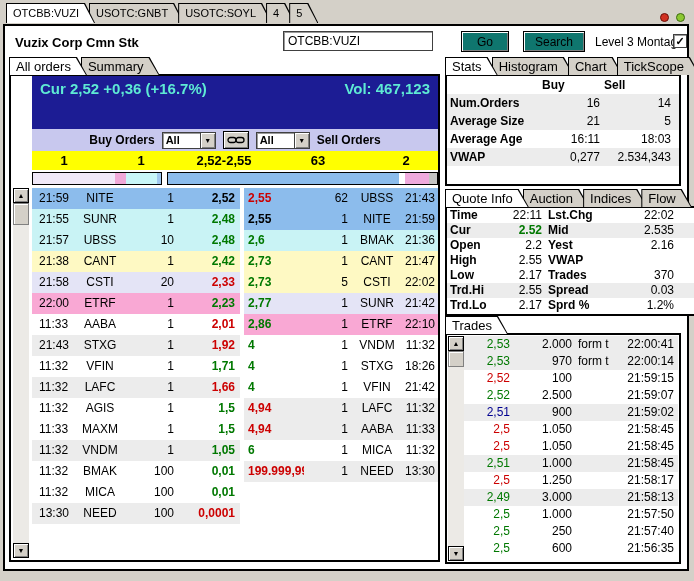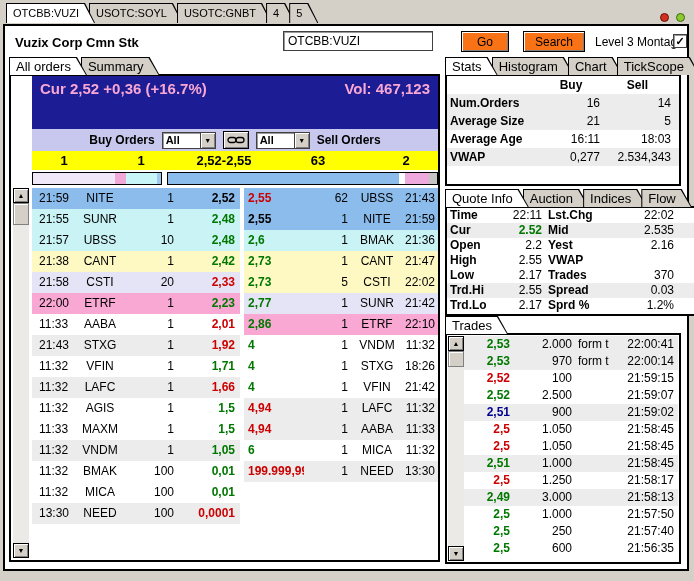--- a/index.html
+++ b/index.html
@@ -26,38 +26,38 @@
   .dots { position:absolute; right:9px; top:8px; }
   .dot { display:inline-block; width:9px; height:9px; border-radius:50%; margin-left:3px; vertical-align:middle; }
   .dot.red { background:#d03020; border:1px solid #6a1008; }
   .dot.green { background:#8cc832; border:1px solid #3c6a10; }
 
   
   .hdr-title { position:absolute; left:10px; top:9px; font-size:13px; font-weight:bold; }
   .syminput { position:absolute; left:278px; top:5px; width:150px; height:20px;
               border:1px solid #404040; box-shadow:inset 1px 1px 0 #9a9a9a; font:12px "Liberation Sans",sans-serif;
               padding:0 4px; background:#fff; }
-  .btn { position:absolute; height:21px; background:#f97316; border:1px solid #000;
+  .btn { position:absolute; height:21px; background:#0f766e; border:1px solid #000;
          box-shadow:inset 1px 1px 0 #fff, inset -1px -1px 0 #808080;
          font:12px "Liberation Sans",sans-serif; text-align:center; }
   .go-btn { left:456px; top:5px; width:48px; }
   .search-btn { left:518px; top:5px; width:62px; }
   .montage-label { position:absolute; left:590px; top:9px; font-size:12px; }
   .montage-cb { position:absolute; left:668px; top:8px; width:14px; height:14px; background:#fff;
                 border:1px solid #404040; box-shadow:inset 1px 1px 0 #9a9a9a;
                 font-size:11px; font-weight:bold; line-height:12px; text-align:center; }
 
   
   .lp-tabs { position:absolute; left:4px; top:31px; }
   .lp-box { position:absolute; left:4px; top:48px; width:431px; height:488px;
             border:2px solid #000; background:#fff; }
   .lp-gutter { position:absolute; left:0; top:0; width:21px; height:100%; background:#fff; }
   .lp-content { position:absolute; left:21px; top:0; width:406px; height:100%; }
 
-  .navy { height:53px; background:#1c1c94; color:#f9a8d4; font-size:15px; font-weight:bold;
+  .navy { height:53px; background:#1c1c94; color:#5eead4; font-size:15px; font-weight:bold;
           display:flex; justify-content:space-between; padding:4px 8px 0 8px; }
   .filterbar { height:22px; background:#c8c8ee; display:flex; align-items:center;
                justify-content:center; gap:7px; font-size:12px; font-weight:bold; }
   .combo { display:flex; width:54px; height:17px; border:1px solid #404040; background:#fff;
            box-shadow:inset 1px 1px 0 #9a9a9a; }
   .combo .ctxt { flex:1; font-size:11px; font-weight:bold; line-height:15px; padding-left:3px; }
   .combo .cbtn { width:15px; background:#d4d0c8; border-left:1px solid #404040;
                  box-shadow:inset 1px 1px 0 #fff, inset -1px -1px 0 #808080;
                  font-size:7px; line-height:15px; text-align:center; }
   .linkbtn { width:26px; height:18px; background:#d4d0c8; border:1px solid #000;
@@ -106,57 +106,57 @@
   .sb-thumb { height:22px; background:#d4d0c8; border:1px solid #808080;
               box-shadow:inset 1px 1px 0 #fff; }
   .sb-track { flex:1; }
 
   
   .rp-tabs1 { position:absolute; left:440px; top:31px; }
   .stats-box { position:absolute; left:440px; top:48px; width:236px; height:112px;
                border:2px solid #000; background:#fff; }
   .stats-hdr { display:grid; grid-template-columns:95px 62px 71px; font-size:12px; font-weight:bold;
                height:18px; line-height:18px; }
-  .stats-hdr div { text-align:center; padding-right:4px; }
+  .stats-hdr div { text-align:left; padding-right:4px; }
   .stats-row { display:grid; grid-template-columns:95px 62px 71px; height:18px; line-height:18px; font-size:12px; }
   .stats-row .lbl { font-weight:bold; padding-left:3px; white-space:nowrap; }
   .stats-row .val { text-align:right; padding-right:4px; white-space:nowrap; }
 
   .rp-tabs2 { position:absolute; left:440px; top:163px; }
   .quote-box { position:absolute; left:440px; top:180px; width:260px; height:110px;
                border:2px solid #000; background:#fff; }
   .q-row { display:grid; grid-template-columns:46px 52px 58px 74px; height:15px; line-height:15px; font-size:12px; }
   .q-row .ql { font-weight:bold; padding-left:3px; white-space:nowrap; }
   .q-row .qv { text-align:right; padding-right:3px; white-space:nowrap; }
   .shade { background:#ececec; }
 
   .rp-tabs3 { position:absolute; left:440px; top:290px; }
   .trades-box { position:absolute; left:440px; top:307px; width:236px; height:231px;
                 border:2px solid #000; background:#fff; }
   .trades-rows { position:absolute; left:17px; top:1px; right:1px; }
   .t-row { display:grid; grid-template-columns:48px 62px 42px 62px; height:17px; line-height:17px; font-size:12px; }
-  .t-row .tpx { font-weight:bold; text-align:right; padding-right:2px; }
+  .t-row .tpx { font-weight:normal; text-align:right; padding-right:2px; }
   .t-row .tqty { text-align:right; padding-right:2px; }
   .t-row .tsfx { text-align:left; padding-left:4px; white-space:nowrap; }
   .t-row .ttime { text-align:right; padding-right:4px; }
 </style>
 </head>
 <body>
 
 <div class="screen">
 
   <div class="tabs big top-tabs" id="window-tabs">
       <div class="tab active">
         <span>OTCBB:VUZI</span>
       </div>
       <div class="tab">
+        <span>USOTC:GNBT</span>
+      </div>
+      <div class="tab">
         <span>USOTC:SOYL</span>
-      </div>
-      <div class="tab">
-        <span>USOTC:GNBT</span>
       </div>
       <div class="tab">
         <span>4</span>
       </div>
       <div class="tab">
         <span>5</span>
       </div>
     </div>
 
   <div class="dots">

